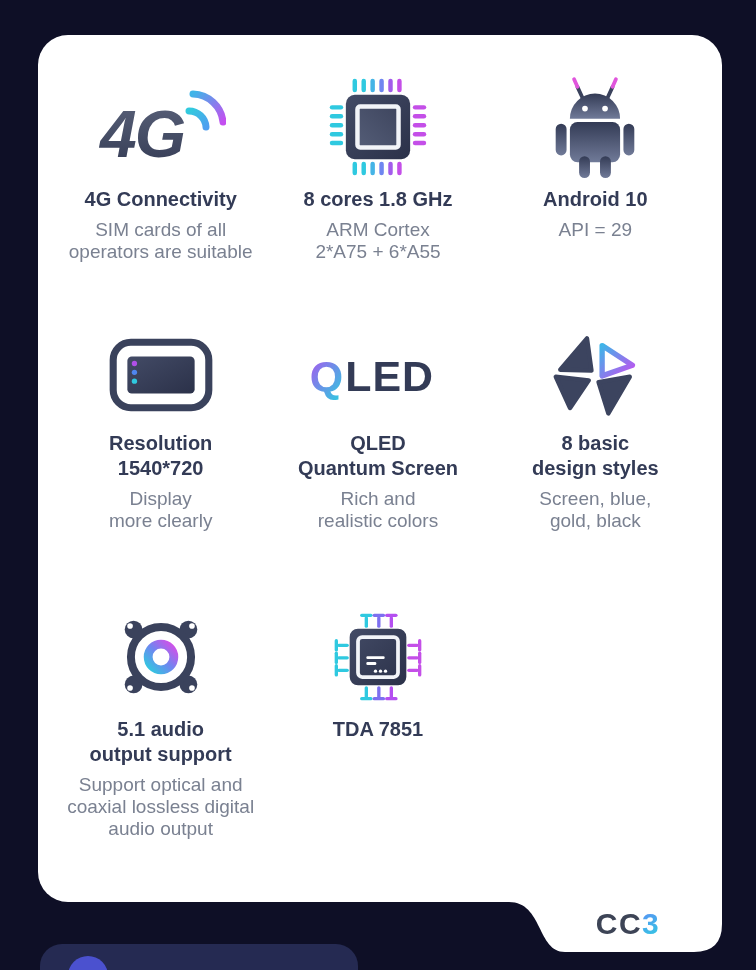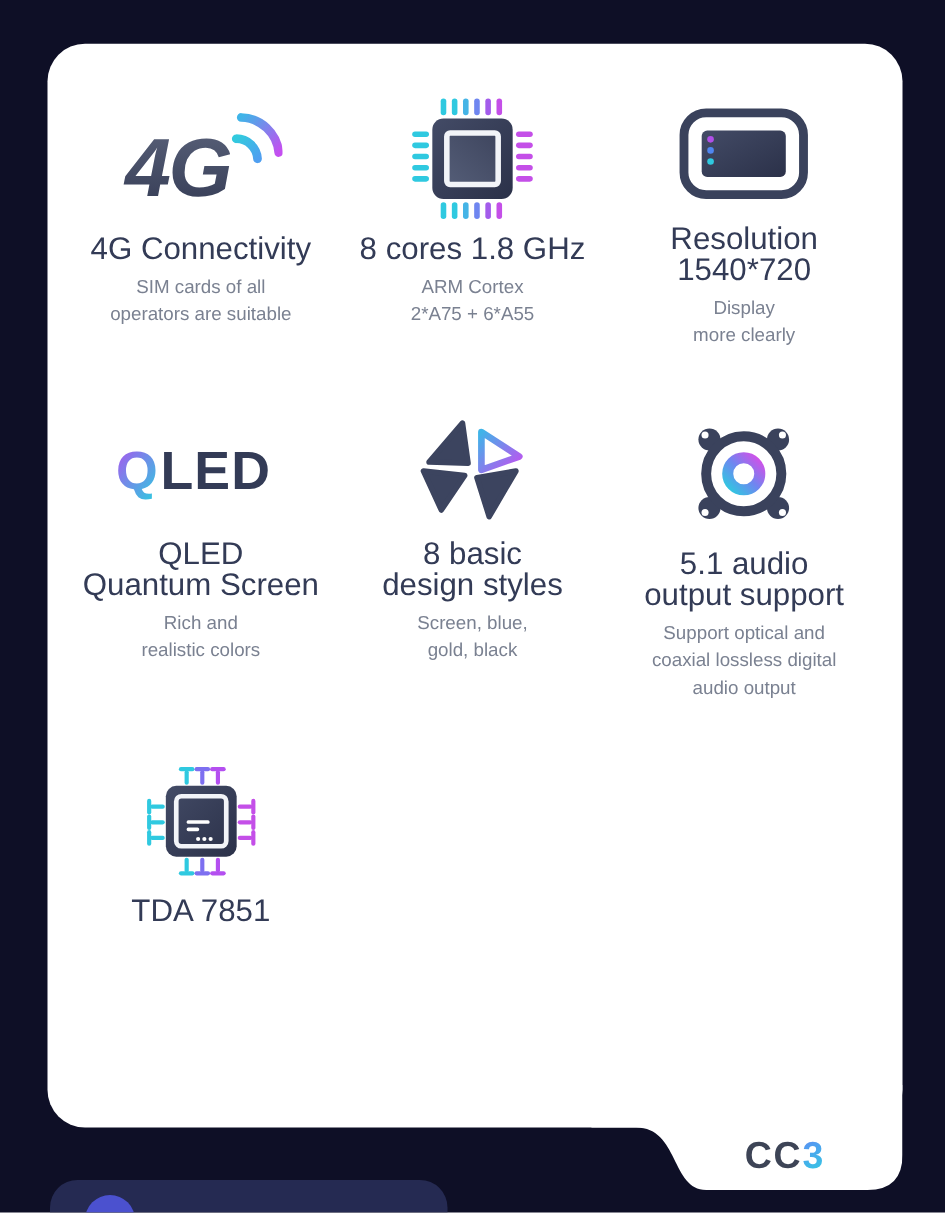--- a/index.html
+++ b/index.html
@@ -15,25 +15,25 @@
   .grid{
     display:grid;
     grid-template-columns:1fr 1fr 1fr;
     grid-template-rows:252px 278px 295px;
     padding:42px 18px 0 14px;
   }
   .cell{display:flex;flex-direction:column;align-items:center;text-align:center;}
   .icon-box{height:100px;display:flex;align-items:center;justify-content:center;margin-bottom:10px;}
   .row2 .icon-box{height:92px;}
   .title{
-    font-size:25px;font-weight:400;color:#333b56;line-height:25px;white-space:pre-line;
+    font-size:20px;font-weight:700;color:#333b56;line-height:25px;white-space:pre-line;
   }
   .row3 .title{min-height:50px;}
   .subtitle{
-    margin-top:7px;font-size:15px;color:#7a8191;line-height:22px;white-space:pre-line;
+    margin-top:7px;font-size:19px;color:#7a8191;line-height:22px;white-space:pre-line;
   }
   .tab-svg{position:absolute;left:473px;top:868px;}
   .logo-svg{position:absolute;left:578px;top:906px;}
   .preview-card{
     position:absolute;left:40px;top:944px;width:318px;height:26px;
     background:#252a52;border-radius:22px 22px 0 0;overflow:hidden;
   }
   .preview-circle{
     position:absolute;left:28px;top:12px;width:40px;height:40px;
     border-radius:50%;background:#4b51cf;
@@ -134,20 +134,40 @@
           </g>
           <rect x="20" y="20" width="72" height="72" rx="10" fill="url(#gDark)"></rect>
           <rect x="33" y="33" width="46" height="46" rx="3" fill="url(#gInner)" stroke="#f2f4f8" stroke-width="5"></rect>
         </svg>
       </div>
       <div class="title">8 cores 1.8 GHz</div>
       <div class="subtitle">ARM Cortex
 2*A75 + 6*A55</div>
     </div>
 
+    <div class="cell row1">
+      <div class="icon-box">
+        <svg width="92" height="104" viewBox="0 0 110 124">
+          <path d="M40 27 L34 14" stroke="#3a425c" stroke-width="4.5" stroke-linecap="round"></path>
+          <path d="M70 27 L76 14" stroke="#3a425c" stroke-width="4.5" stroke-linecap="round"></path>
+          <path d="M34 14 L30 5" stroke="#e055dc" stroke-width="4.5" stroke-linecap="round"></path>
+          <path d="M76 14 L80 5" stroke="#e055dc" stroke-width="4.5" stroke-linecap="round"></path>
+          <path d="M25 52 A30 30 0 0 1 85 52 Z" fill="url(#gVert)"></path>
+          <circle cx="43" cy="40" r="3.4" fill="#ffffff"></circle>
+            <circle cx="67" cy="40" r="3.4" fill="#ffffff"></circle>
+          <rect x="25" y="56" width="60" height="48" rx="9" fill="url(#gVert)"></rect>
+          <rect x="8" y="58" width="13" height="38" rx="6.5" fill="url(#gVert)"></rect>
+          <rect x="89" y="58" width="13" height="38" rx="6.5" fill="url(#gVert)"></rect>
+          <rect x="36" y="97" width="13" height="26" rx="6.5" fill="url(#gVert)"></rect>
+          <rect x="61" y="97" width="13" height="26" rx="6.5" fill="url(#gVert)"></rect>
+        </svg>
+      </div>
+      <div class="title">Android 10</div>
+      <div class="subtitle">API = 29</div>
+    </div>
 
     <div class="cell row2">
       <div class="icon-box">
         <svg width="108" height="78" viewBox="0 0 122 88">
           <rect x="7" y="7" width="108" height="74" rx="20" fill="#ffffff" stroke="#3a425c" stroke-width="8"></rect>
           <rect x="23" y="23" width="76" height="42" rx="5" fill="url(#gDark)"></rect>
           <circle cx="31" cy="31" r="3" fill="#b04fe8"></circle>
           <circle cx="31" cy="41" r="3" fill="#4f86f0"></circle>
           <circle cx="31" cy="51" r="3" fill="#2fc9e0"></circle>
         </svg>

